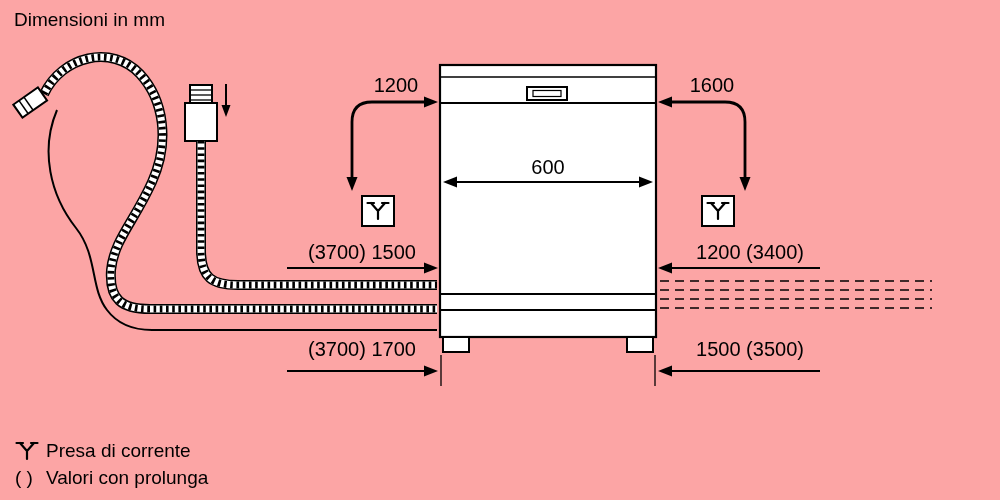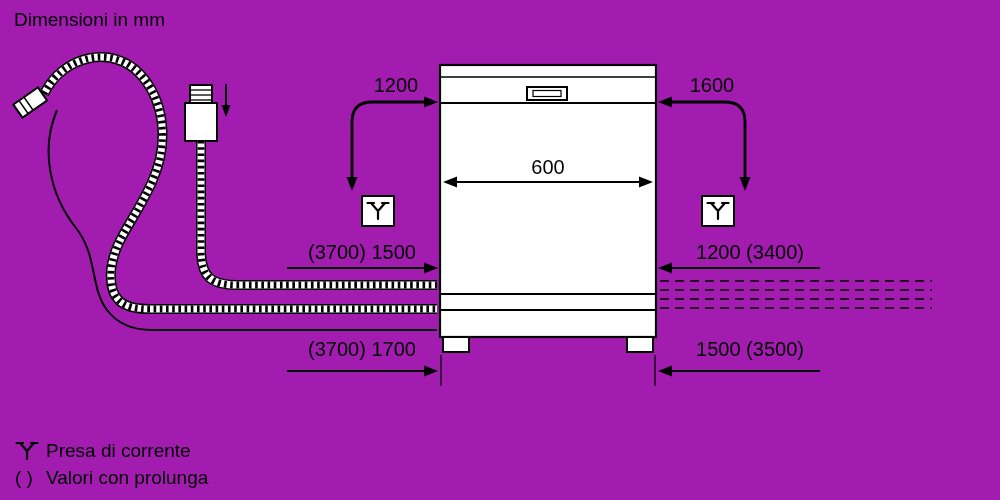--- a/index.html
+++ b/index.html
@@ -4,21 +4,21 @@
 <style>
   html, body {
     margin: 0;
     padding: 0;
     background: #ffffff;
   }
   .stage {
     position: relative;
     width: 1000px;
     height: 500px;
-    background: #a21caf;
+    background: #fca5a5;
     overflow: hidden;
     font-family: "Liberation Sans", sans-serif;
   }
   svg text {
     font-family: "Liberation Sans", sans-serif;
     fill: #000000;
   }
   .dim-label { font-size: 20px; }
   .title-label { font-size: 19px; }
   .legend-label { font-size: 19px; }

